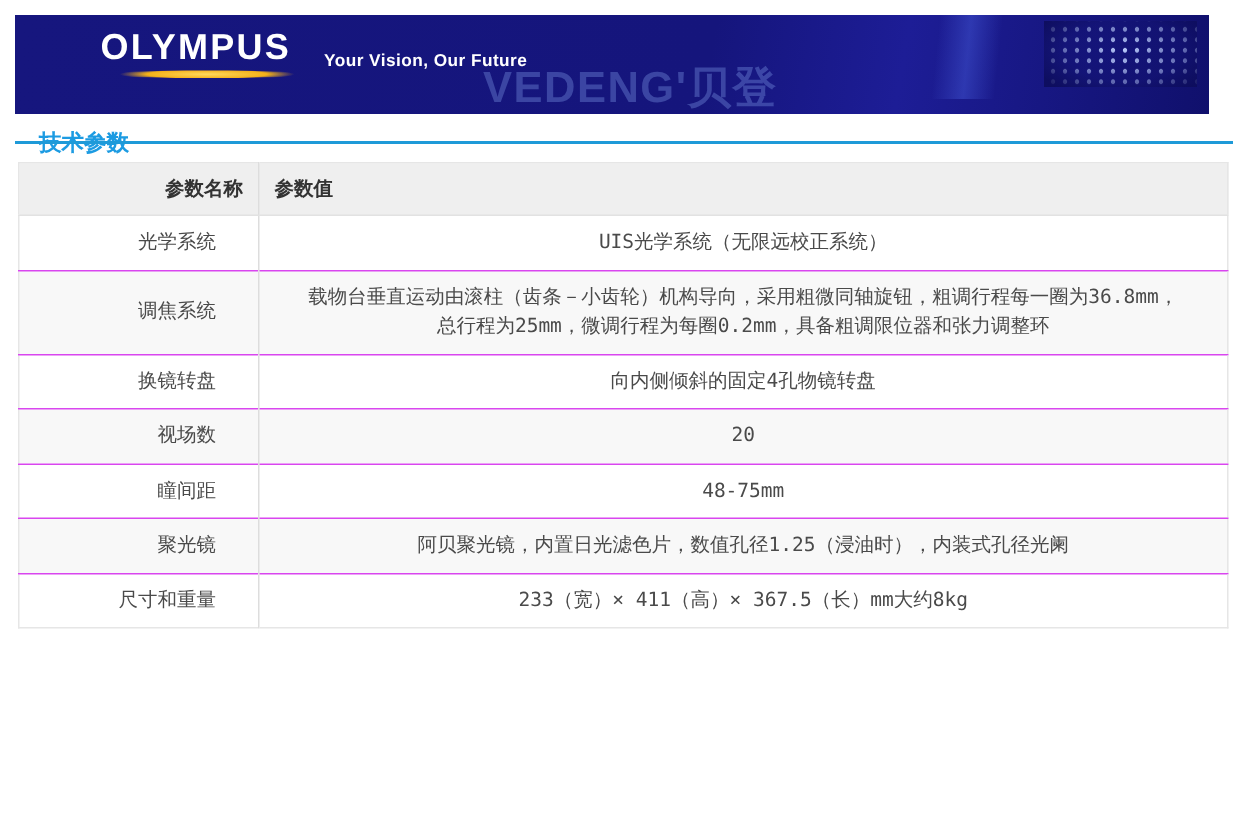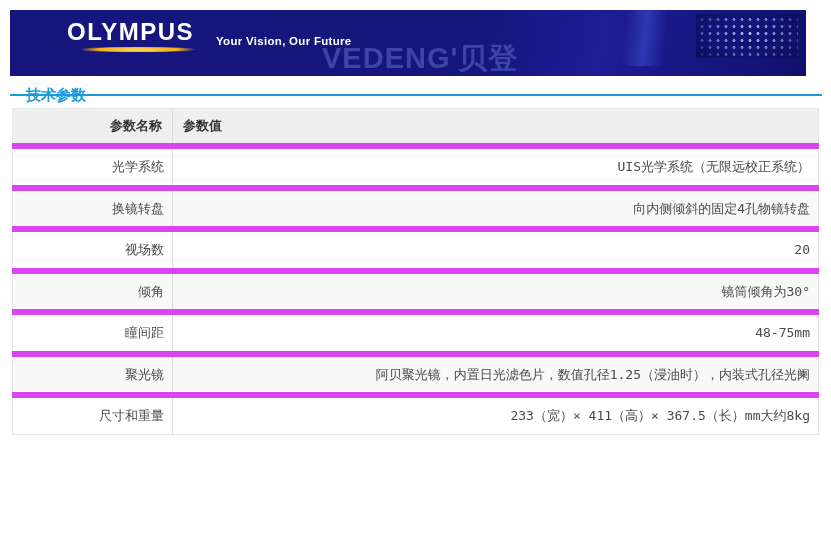--- a/index.html
+++ b/index.html
@@ -87,32 +87,32 @@
     background: #efefef;
     color: #333333;
     font-size: 13px;
     font-weight: bold;
     padding: 8px 10px;
     border-bottom: 1px solid #e2e2e2;
   }
   .spec-table th.c1 { text-align: right; }
   .spec-table th.c2 { text-align: left; }
   .spec-table td {
-    padding: 8px 8px;
-    border-top: 6px solid #d946ef;
+    padding: 8px 28px;
+    border-top: 1px solid #d946ef;
     line-height: 1.5;
     vertical-align: middle;
   }
   .spec-table .c1 {
     width: 160px;
     text-align: right;
     border-right: 1px solid #dddddd;
     white-space: nowrap;
   }
-  .spec-table .c2 { text-align: right; }
+  .spec-table .c2 { text-align: center; }
   .spec-table tbody tr:nth-child(even) { background: #f8f8f8; }
   .spec-table tbody tr:nth-child(odd)  { background: #ffffff; }
 </style>
 </head>
 <body>
 
 <div class="banner">
   <span class="logo">OLYMPUS</span>
   <span class="logo-swoosh"></span>
   <span class="tagline">Your Vision, Our Future</span>
@@ -130,30 +130,30 @@
       <th class="c1">参数名称</th>
       <th class="c2">参数值</th>
     </tr>
   </thead>
   <tbody>
       <tr>
     <td class="c1">光学系统</td>
     <td class="c2">UIS光学系统（无限远校正系统）</td>
   </tr>
       <tr>
+    <td class="c1">调焦系统</td>
+    <td class="c2">载物台垂直运动由滚柱（齿条－小齿轮）机构导向，采用粗微同轴旋钮，粗调行程每一圈为36.8mm，总行程为25mm，微调行程为每圈0.2mm，具备粗调限位器和张力调整环</td>
+  </tr>
+      <tr>
     <td class="c1">换镜转盘</td>
     <td class="c2">向内侧倾斜的固定4孔物镜转盘</td>
   </tr>
       <tr>
     <td class="c1">视场数</td>
     <td class="c2">20</td>
-  </tr>
-      <tr>
-    <td class="c1">倾角</td>
-    <td class="c2">镜筒倾角为30°</td>
   </tr>
       <tr>
     <td class="c1">瞳间距</td>
     <td class="c2">48-75mm</td>
   </tr>
       <tr>
     <td class="c1">聚光镜</td>
     <td class="c2">阿贝聚光镜，内置日光滤色片，数值孔径1.25（浸油时），内装式孔径光阑</td>
   </tr>
       <tr>

